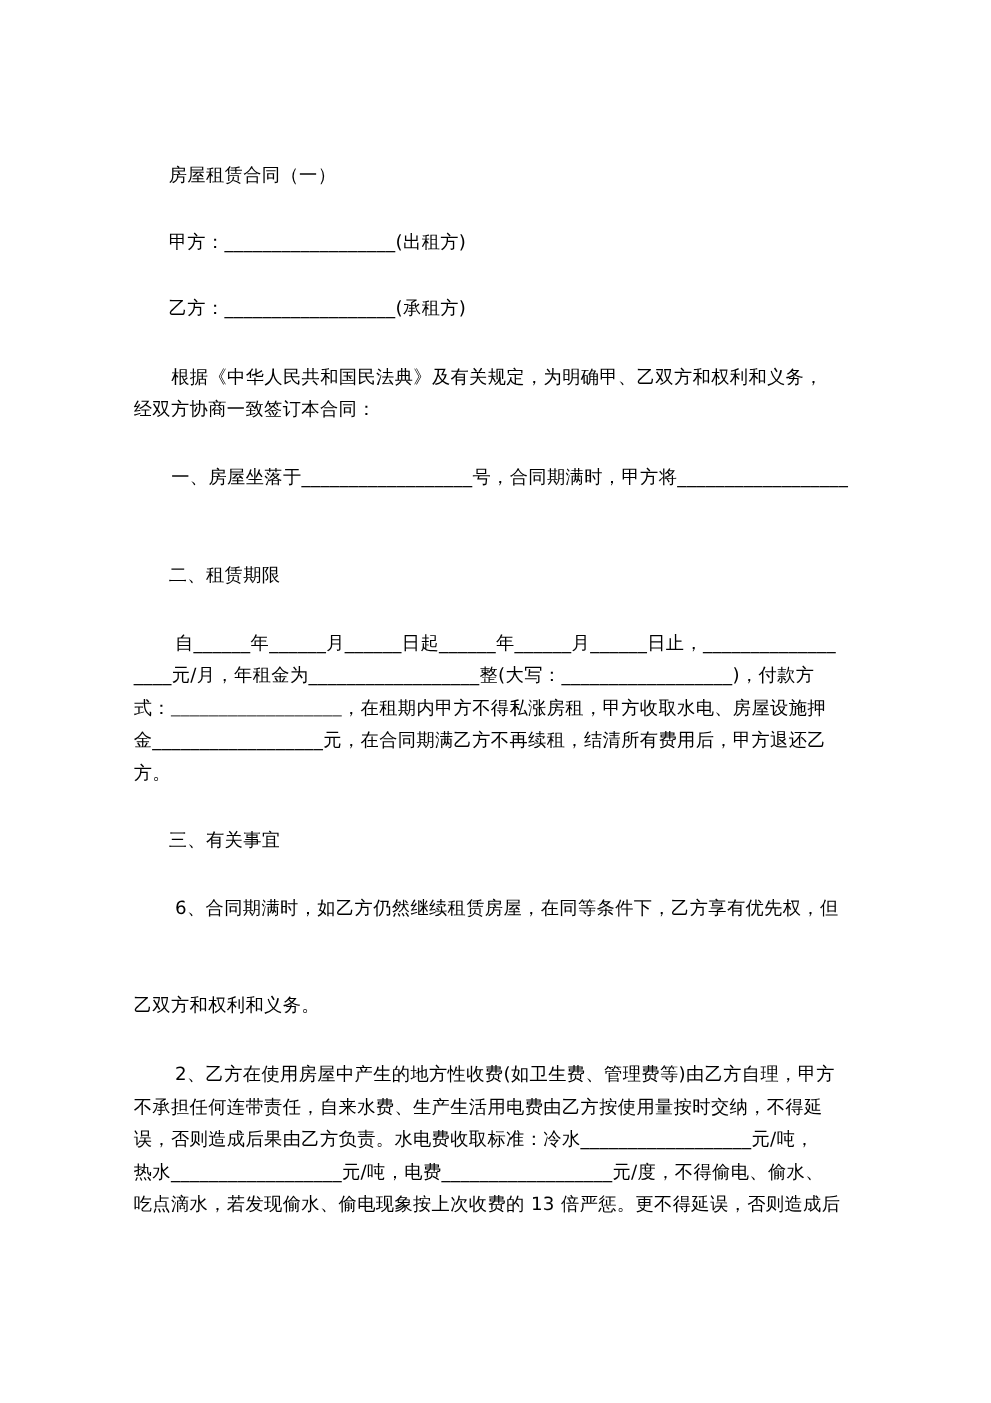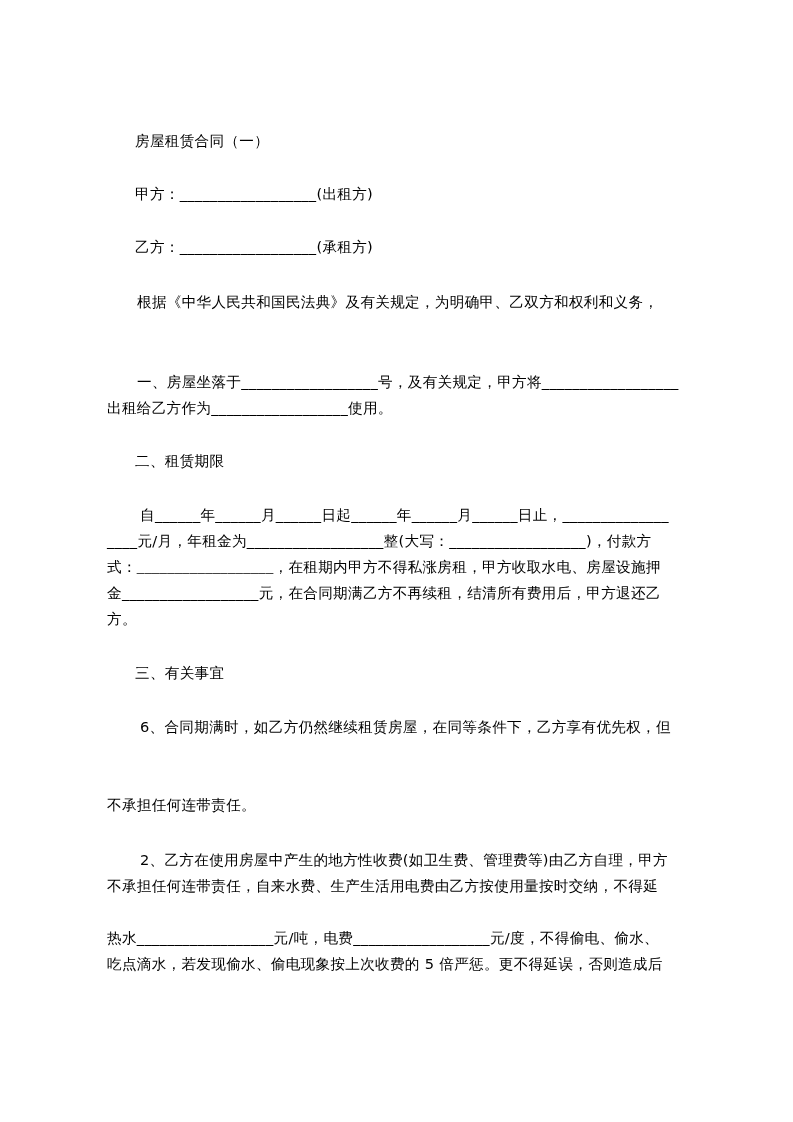--- a/index.html
+++ b/index.html
@@ -19,35 +19,36 @@
 </head>
 <body>
 
 <div class="page">
   <div class="clip">
     <div class="line" style="left:135px; top:131px;">房屋租赁合同（一）</div>
     <div class="line" style="left:135px; top:184px;">甲方：__________________(出租方)</div>
     <div class="line" style="left:135px; top:237px;">乙方：__________________(承租方)</div>
 
     <div class="line" style="left:137px; top:292px;">根据《中华人民共和国民法典》及有关规定，为明确甲、乙双方和权利和义务，</div>
+    <div class="line" style="left:107px; top:318px;">经双方协商一致签订本合同：</div>
 
-    <div class="line" style="left:137px; top:372px;">一、房屋坐落于__________________号，及有关规定，甲方将__________________</div>
-    <div class="line" style="left:107px; top:398px;">出租给乙方作为__________________使用。</div>
+    <div class="line" style="left:137px; top:372px;">一、房屋坐落于__________________号，合同期满时，甲方将__________________</div>
 
     <div class="line" style="left:135px; top:451px;">二、租赁期限</div>
 
     <div class="line" style="left:107px; top:531px;">____元/月，年租金为__________________整(大写：__________________)，付款方</div>
     <div class="line" style="left:140px; top:505px;">自______年______月______日起______年______月______日止，______________</div>
     <div class="line" style="left:107px; top:557px;font-family:Liberation Serif, serif;">式：__________________，在租期内甲方不得私涨房租，甲方收取水电、房屋设施押</div>
     <div class="line" style="left:107px; top:583px;">金__________________元，在合同期满乙方不再续租，结清所有费用后，甲方退还乙</div>
     <div class="line" style="left:107px; top:609px;">方。</div>
 
     <div class="line" style="left:135px; top:663px;">三、有关事宜</div>
 
     <div class="line" style="left:140px; top:717px;">6、合同期满时，如乙方仍然继续租赁房屋，在同等条件下，乙方享有优先权，但</div>
-    <div class="line" style="left:107px; top:795px;">不承担任何连带责任。</div>
+    <div class="line" style="left:107px; top:795px;">乙双方和权利和义务。</div>
 
     <div class="line" style="left:140px; top:850px;">2、乙方在使用房屋中产生的地方性收费(如卫生费、管理费等)由乙方自理，甲方</div>
     <div class="line" style="left:107px; top:876px;">不承担任何连带责任，自来水费、生产生活用电费由乙方按使用量按时交纳，不得延</div>
+    <div class="line" style="left:107px; top:902px;">误，否则造成后果由乙方负责。水电费收取标准：冷水__________________元/吨，</div>
     <div class="line" style="left:107px; top:928px;">热水__________________元/吨，电费__________________元/度，不得偷电、偷水、</div>
-    <div class="line" style="left:107px; top:954px;">吃点滴水，若发现偷水、偷电现象按上次收费的 5 倍严惩。更不得延误，否则造成后</div>
+    <div class="line" style="left:107px; top:954px;">吃点滴水，若发现偷水、偷电现象按上次收费的 13 倍严惩。更不得延误，否则造成后</div>
   </div>
 </div>
 
 </body></html>

